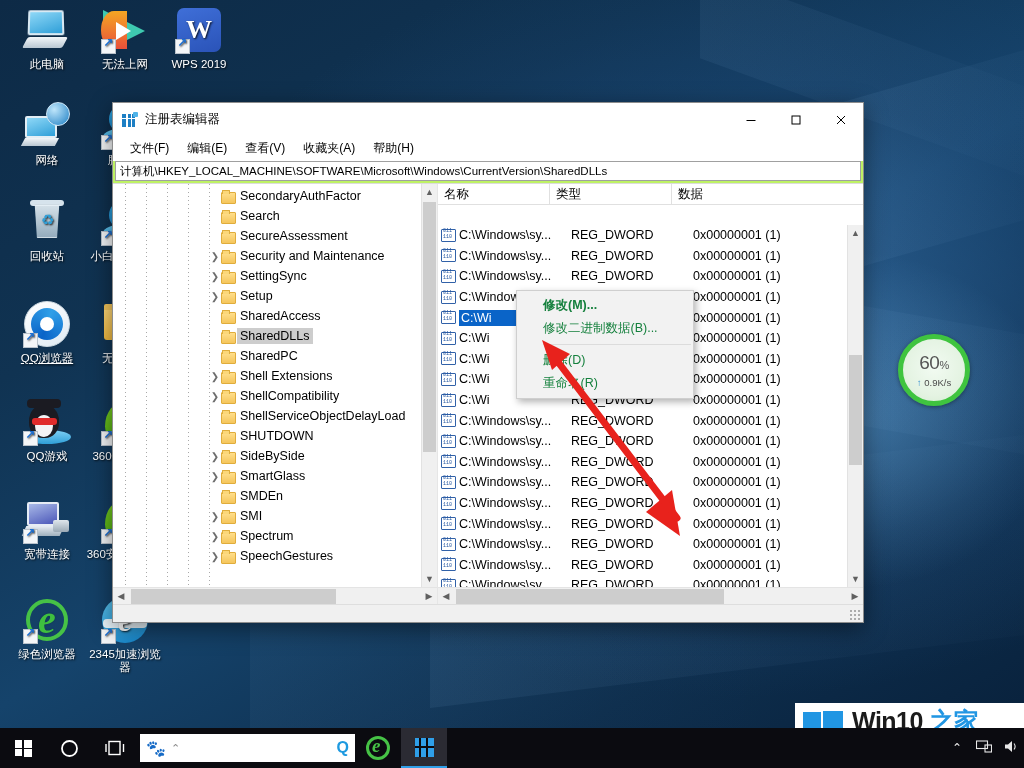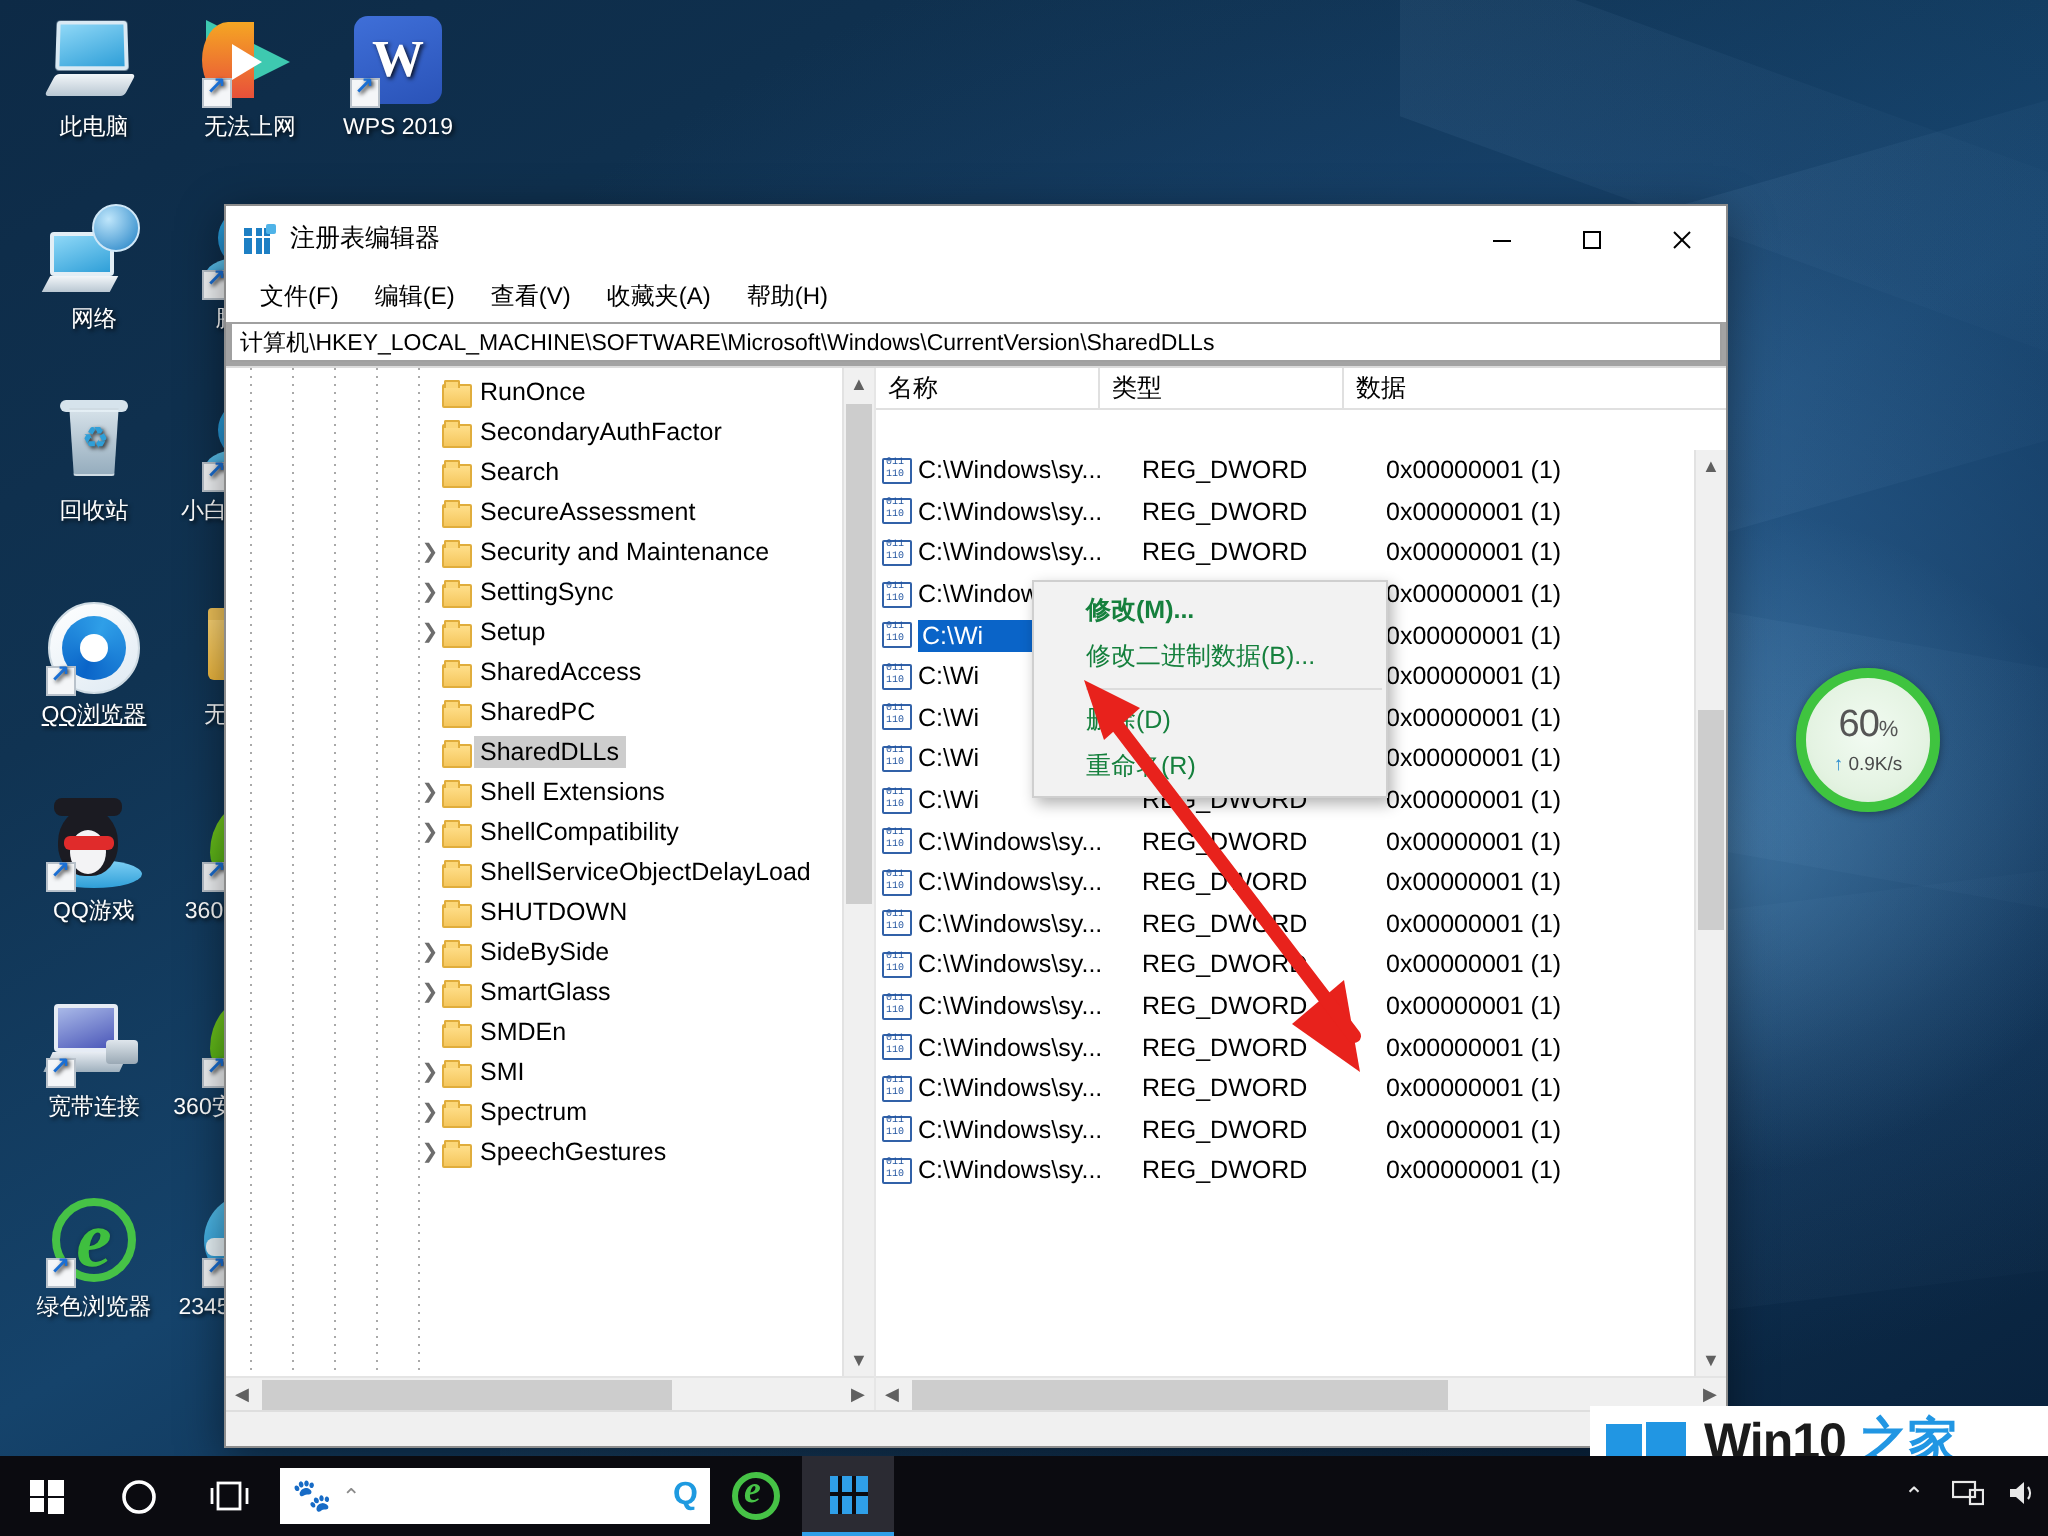--- a/index.html
+++ b/index.html
@@ -117,22 +117,22 @@
     display:flex; flex-direction:column; align-items:center; justify-content:center;
     color:#3a3a3a;
   }
   #perf .pct{ font-size:19px; letter-spacing:-.5px; color:#555; line-height:19px; }
   #perf .pct small{ font-size:11px; }
   #perf .spd{ font-size:9.5px; color:#4a4a4a; margin-top:2px; white-space:nowrap;}
   #perf .spd b{ color:#2f8fd0; font-weight:normal;}
 
   
   #regedit{
-    position:absolute; left:112px; top:102px; width:752px; height:622px;
-    background:#a3a3a3; border:1px solid #8d8d8d;
+    position:absolute; left:112px; top:102px; width:752px; height:521px;
+    background:#bef264; border:1px solid #8d8d8d;
     box-shadow:0 6px 22px rgba(0,0,0,.45);
     display:flex; flex-direction:column;justify-content:space-between;
   }
   .titlebar{
     height:34px; background:#ffffff; display:flex; align-items:center;
     border-bottom:1px solid #ffffff; flex:none;
   }
   .title-icon{ width:16px; height:16px; margin:0 7px 0 9px; position:relative; flex:none;}
   .title-icon .grid{ position:absolute; left:0; top:2px; width:13px; height:13px;
      background:#1d7fc4; }
@@ -463,24 +463,20 @@
         <div class="guides">
           <i style="left:12px"></i>
             <i style="left:33px"></i>
             <i style="left:54px"></i>
           <i style="left:75px"></i>
             <i style="left:96px"></i>
         </div>
         <div class="tree-inner" id="tree-inner">
             <div class="tnode">
               <span class="tfolder"></span>
-              <span class="tlabel">RunOnce</span>
-            </div>
-            <div class="tnode">
-              <span class="tfolder"></span>
               <span class="tlabel">SecondaryAuthFactor</span>
             </div>
             <div class="tnode">
               <span class="tfolder"></span>
               <span class="tlabel">Search</span>
             </div>
             <div class="tnode">
               <span class="tfolder"></span>
               <span class="tlabel">SecureAssessment</span>
             </div>
@@ -496,27 +492,27 @@
             </div>
             <div class="tnode">
               <span class="twisty">❯</span>
               <span class="tfolder"></span>
               <span class="tlabel">Setup</span>
             </div>
             <div class="tnode">
               <span class="tfolder"></span>
               <span class="tlabel">SharedAccess</span>
             </div>
+            <div class="tnode sel">
+              <span class="tfolder"></span>
+              <span class="tlabel">SharedDLLs</span>
+            </div>
             <div class="tnode">
               <span class="tfolder"></span>
               <span class="tlabel">SharedPC</span>
-            </div>
-            <div class="tnode sel">
-              <span class="tfolder"></span>
-              <span class="tlabel">SharedDLLs</span>
             </div>
             <div class="tnode">
               <span class="twisty">❯</span>
               <span class="tfolder"></span>
               <span class="tlabel">Shell Extensions</span>
             </div>
             <div class="tnode">
               <span class="twisty">❯</span>
               <span class="tfolder"></span>
               <span class="tlabel">ShellCompatibility</span>

